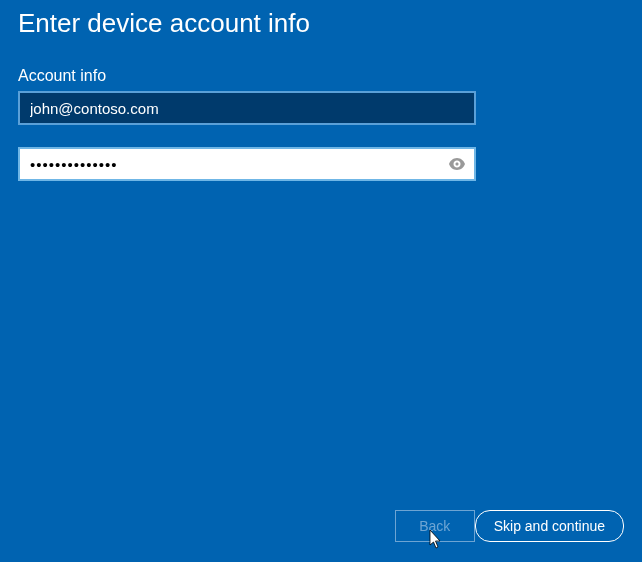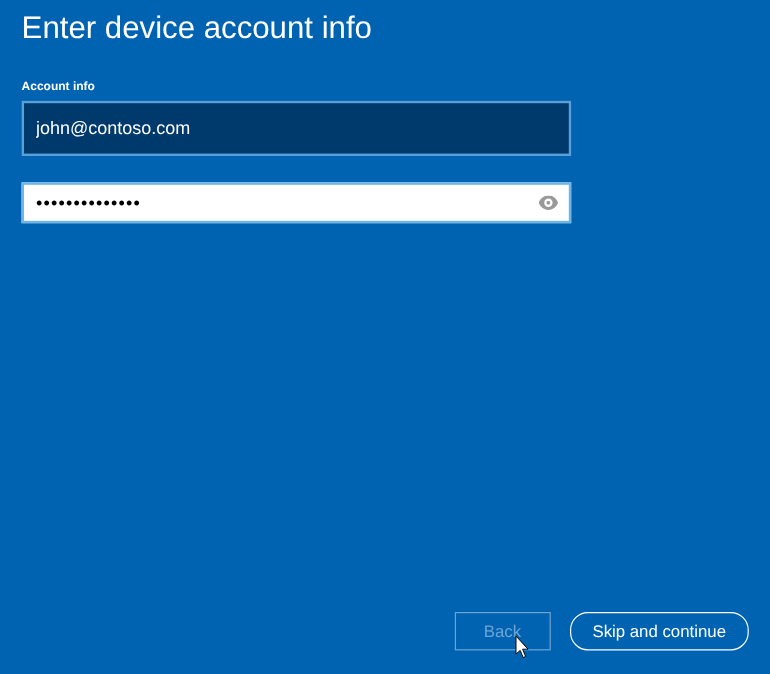--- a/index.html
+++ b/index.html
@@ -22,29 +22,29 @@
     .page-title {
       font-size: 26px;
       font-weight: 300;
       color: #ffffff;
       margin-bottom: 28px;
     }
     .field-group {
       margin-bottom: 22px;
     }
     .field-label {
-      font-size: 10px;
-      font-weight: 700;
+      font-size: 16px;
+      font-weight: 400;
       color: #ffffff;
       margin-bottom: 6px;
       display: block;
     }
     .input-account {
       width: 458px;
-      height: 46px;
+      height: 34px;
       background: #003a6c;
       border: 2px solid #5aa0d8;
       color: #ffffff;
       font-size: 15px;
       padding: 0 10px;
       outline: none;
     }
     .password-wrapper {
       width: 458px;
       height: 34px;
@@ -72,21 +72,21 @@
       justify-content: center;
       color: #888888;
       cursor: pointer;
       padding-right: 6px;
     }
     .button-bar {
       position: absolute;
       bottom: 20px;
       right: 18px;
       display: flex;
-      gap: 16px;
+      gap: 0;
     }
     .btn {
       height: 32px;
       padding: 0 18px;
       font-size: 14px;
       font-family: inherit;
       border: 1px solid #ffffff;
       background: transparent;
       color: #ffffff;
       cursor: pointer;

